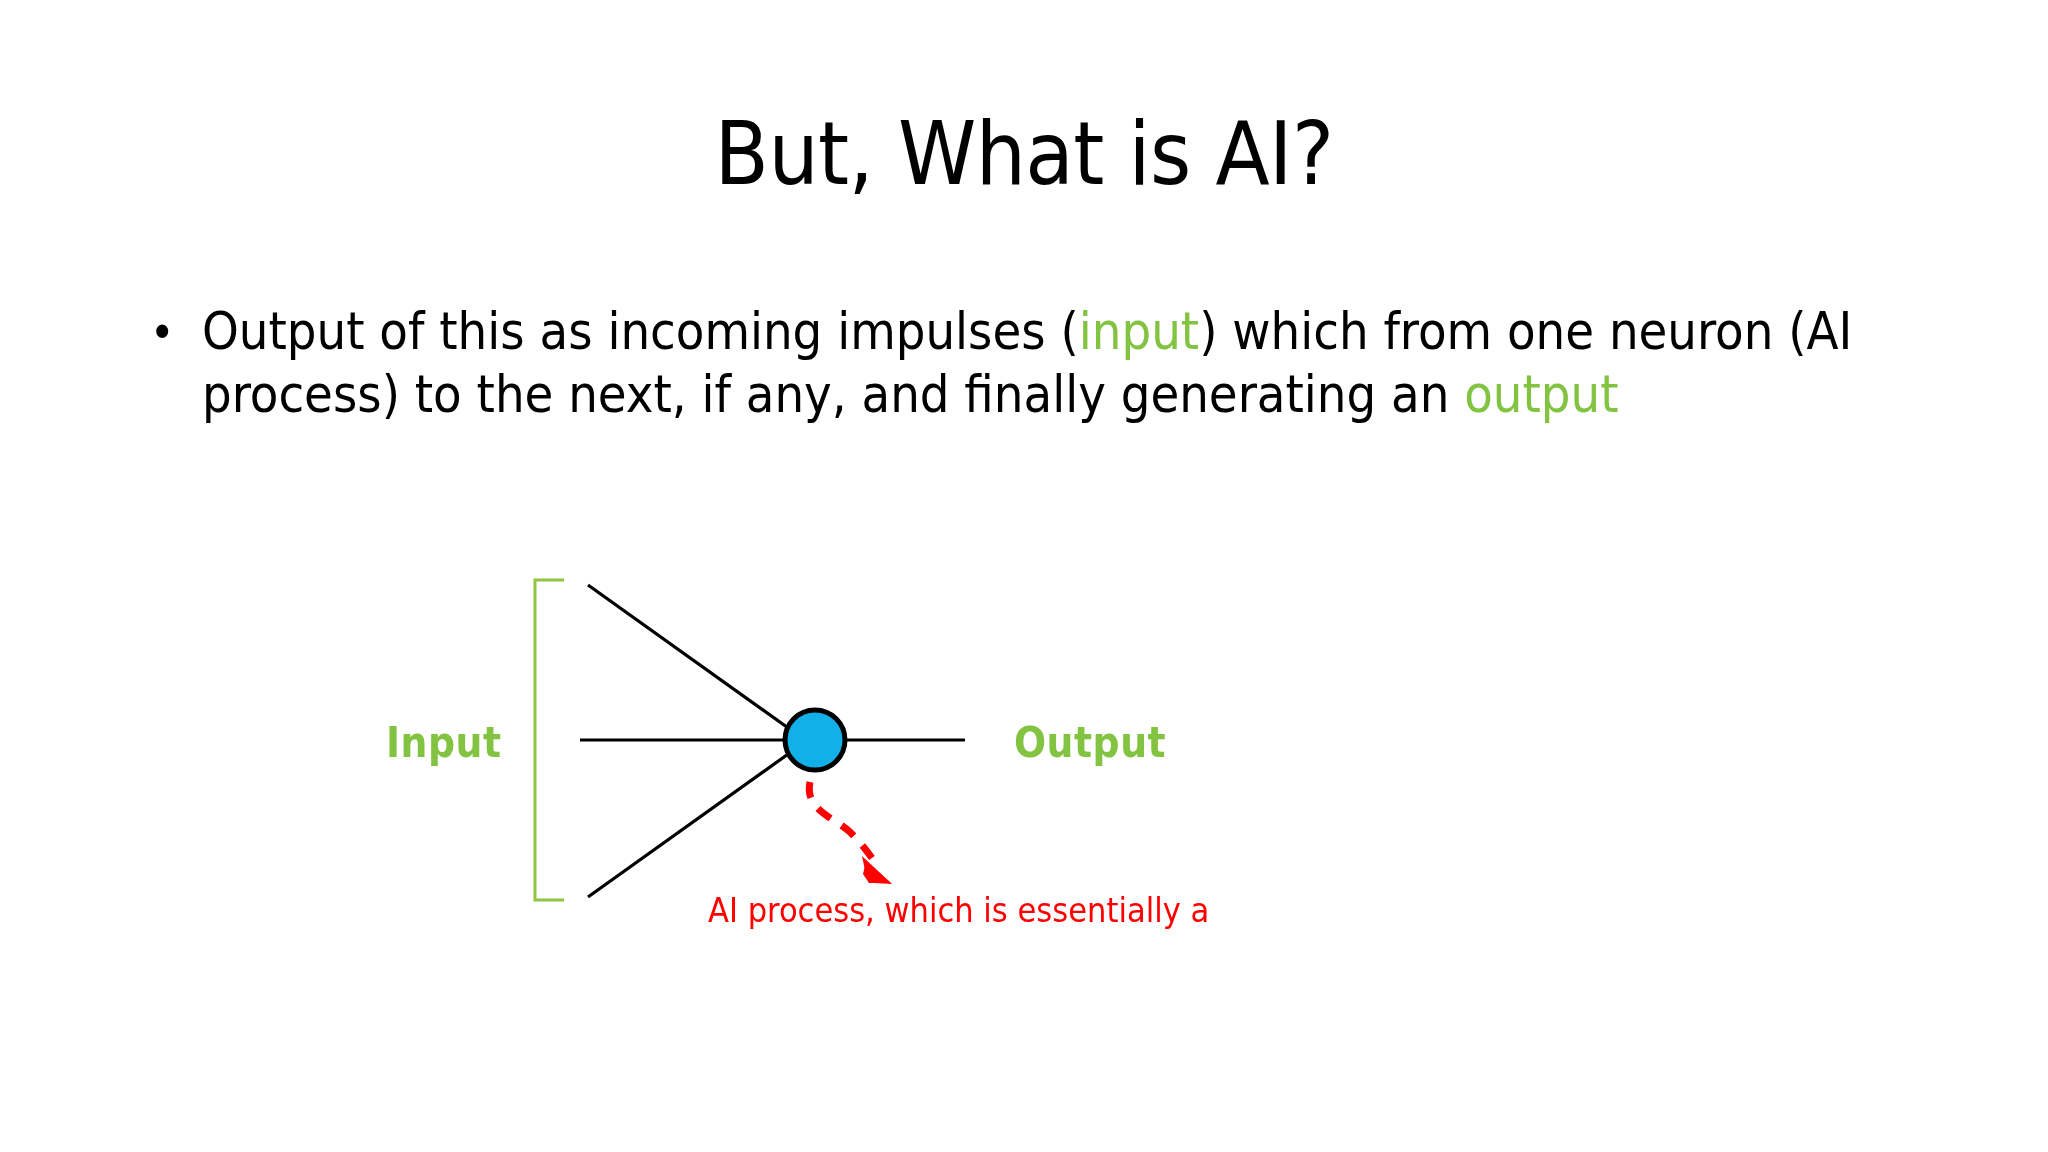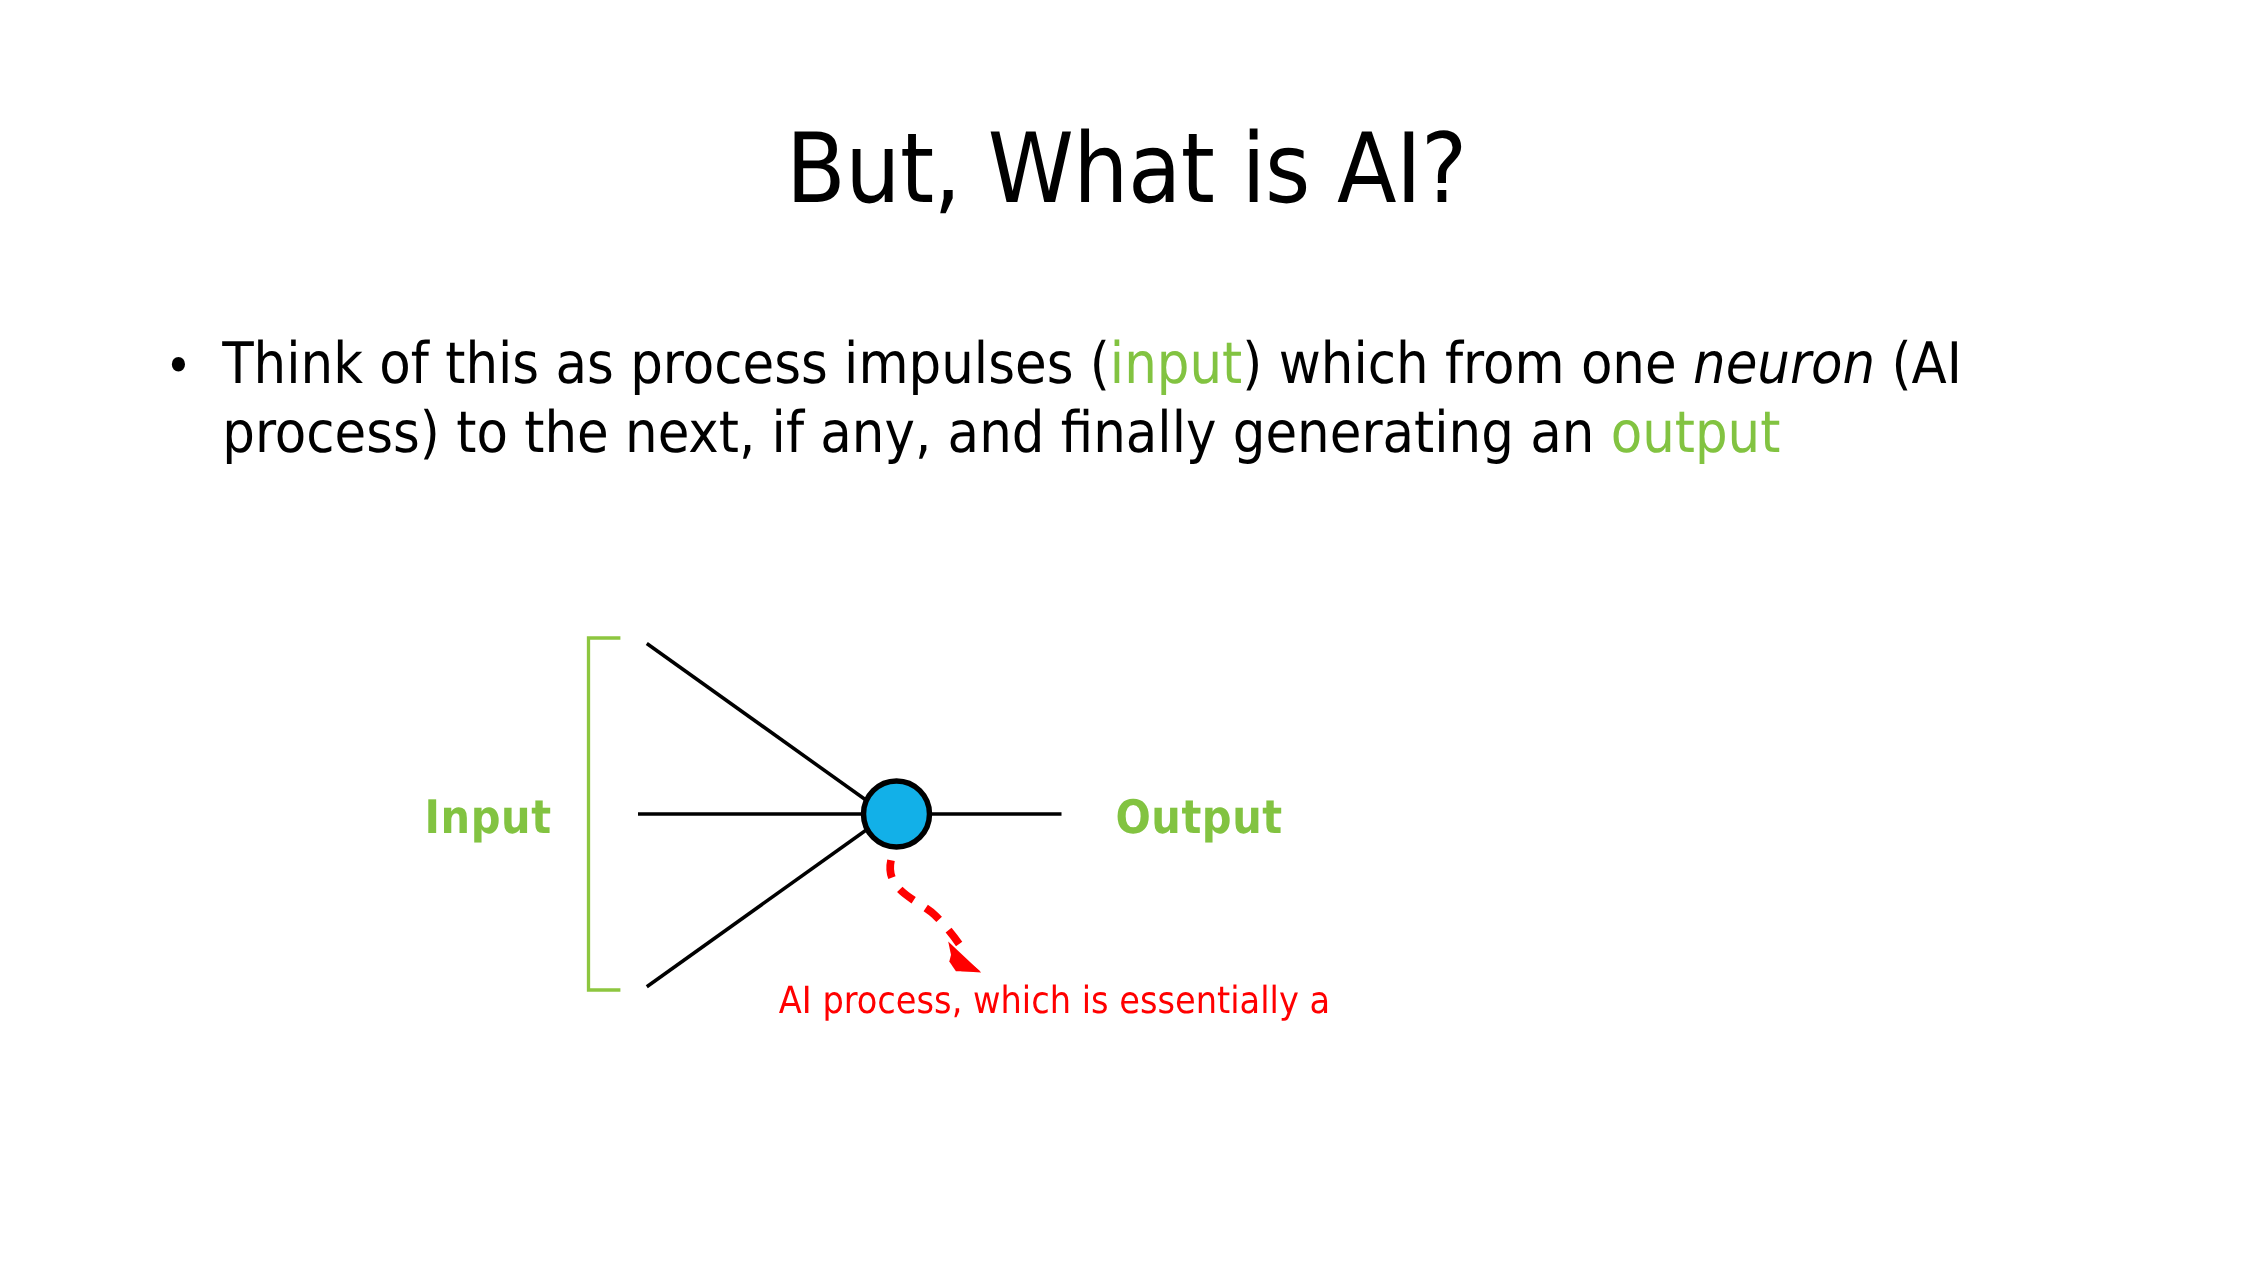--- a/index.html
+++ b/index.html
@@ -58,21 +58,20 @@
     width: 52px;
     text-indent: 0;
     font-size: 46px;
     line-height: 1;
     vertical-align: baseline;
   }
   .green-word {
     color: #82C341;
   }
   .italic-word {
-    font-style: italic;
   }
 
   
   #diagram {
     position: absolute;
     left: 380px;
     top: 570px;
     width: 900px;
     height: 340px;
   }
@@ -120,21 +119,21 @@
 </style>
 </head>
 <body>
 
 <div id="slide">
 
   <div id="slide-title">But, What is AI?</div>
 
   <div id="body-block">
     <div class="bullet-row">
-      <span class="bullet-dot">•</span><span>Think of this as process impulses (</span><span class="green-word">input</span><span>) which from one </span><span class="italic-word">neuron</span><span> (AI</span> <span>process) to the next, if any, and finally generating an </span><span class="green-word">output</span>
+      <span class="bullet-dot">•</span><span>Output of this as incoming impulses (</span><span class="green-word">input</span><span>) which from one </span><span class="italic-word">neuron</span><span> (AI</span> <span>process) to the next, if any, and finally generating an </span><span class="green-word">output</span>
     </div>
   </div>
 
   <div id="diagram">
     <svg viewBox="0 0 900 340" xmlns="http://www.w3.org/2000/svg">
 
       <path d="M 184 10 L 155 10 L 155 330 L 184 330" fill="none" stroke="#8DC63F" stroke-width="3" stroke-linecap="butt" stroke-linejoin="miter"></path>
 
       <line x1="208" y1="15" x2="425" y2="170" stroke="#000000" stroke-width="3.2"></line>
 

